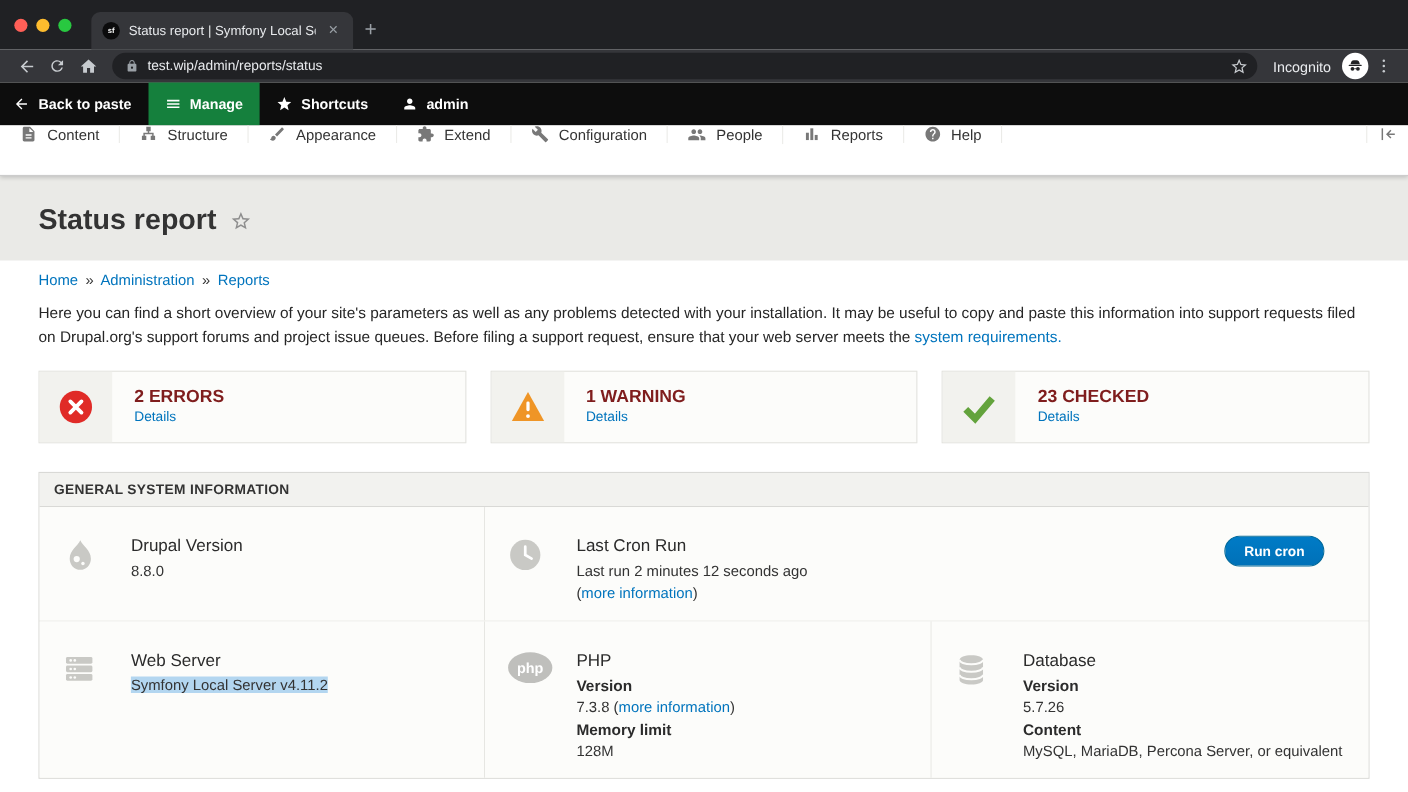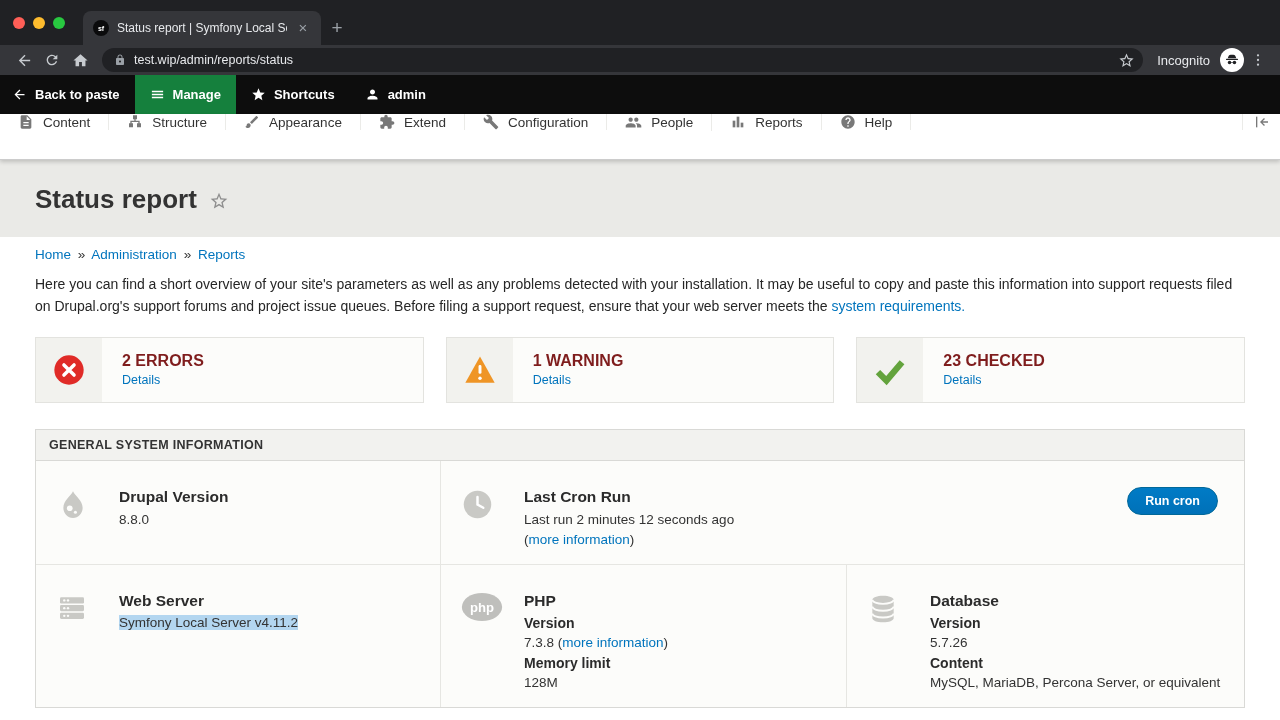--- a/index.html
+++ b/index.html
@@ -63,26 +63,26 @@
   .card-details { display:inline-block; font-size:12.5px; color:#0074bd; margin-top:2px; }
 
   .panel { margin:26px 0 28px; border:1px solid #d9d9d6; background:#fcfcfa; }
   .panel-header { background:#f2f2ef; border-bottom:1px solid #d9d9d6; padding:8px 13px; font-size:12.5px; font-weight:bold; color:#333; letter-spacing:0.3px; }
   .sysrow { display:grid; }
   .row1 { grid-template-columns:405px 1fr; border-bottom:1px solid #e6e6e2; }
   .row2 { grid-template-columns:405px 406px 1fr; }
   .syscell { padding:26px 20px 14px 20px; display:flex; gap:25px; position:relative; border-right:1px solid #e6e6e2; background:#fcfcfa; }
   .sysrow .syscell:last-child { border-right:none; }
   .sys-icon { width:38px; flex:none; color:#c9c9c5; padding-top:1px; }
-  .sys-title { font-size:15.5px; font-weight:bold; color:#2b2b2b; line-height:1.3; margin-bottom:2px; }
+  .sys-title { font-size:15.5px; font-weight:normal; color:#2b2b2b; line-height:1.3; margin-bottom:2px; }
   .sys-text { font-size:13.5px; color:#333; line-height:20px; }
   .sys-sub { font-weight:bold; font-size:14px; color:#2b2b2b; }
   .sys-text a { color:#0074bd; }
   .selected { background:#b3d6f0; }
-  .run-cron { position:absolute; top:26px; right:26px; background:linear-gradient(#007bc6,#0071b8); border:1px solid #016899; color:#fff; font-size:12.5px; font-weight:bold; padding:6px 17px; border-radius:20em; font-family:inherit; cursor:pointer; }
+  .run-cron { position:absolute; top:26px; right:40px; background:linear-gradient(#007bc6,#0071b8); border:1px solid #016899; color:#fff; font-size:12.5px; font-weight:bold; padding:6px 17px; border-radius:20em; font-family:inherit; cursor:pointer; }
 </style>
 </head>
 <body>
 
 <div class="tabstrip">
   <div class="window-controls">
     <span class="wc wc-close"></span>
     <span class="wc wc-min"></span>
     <span class="wc wc-zoom"></span>
   </div>

